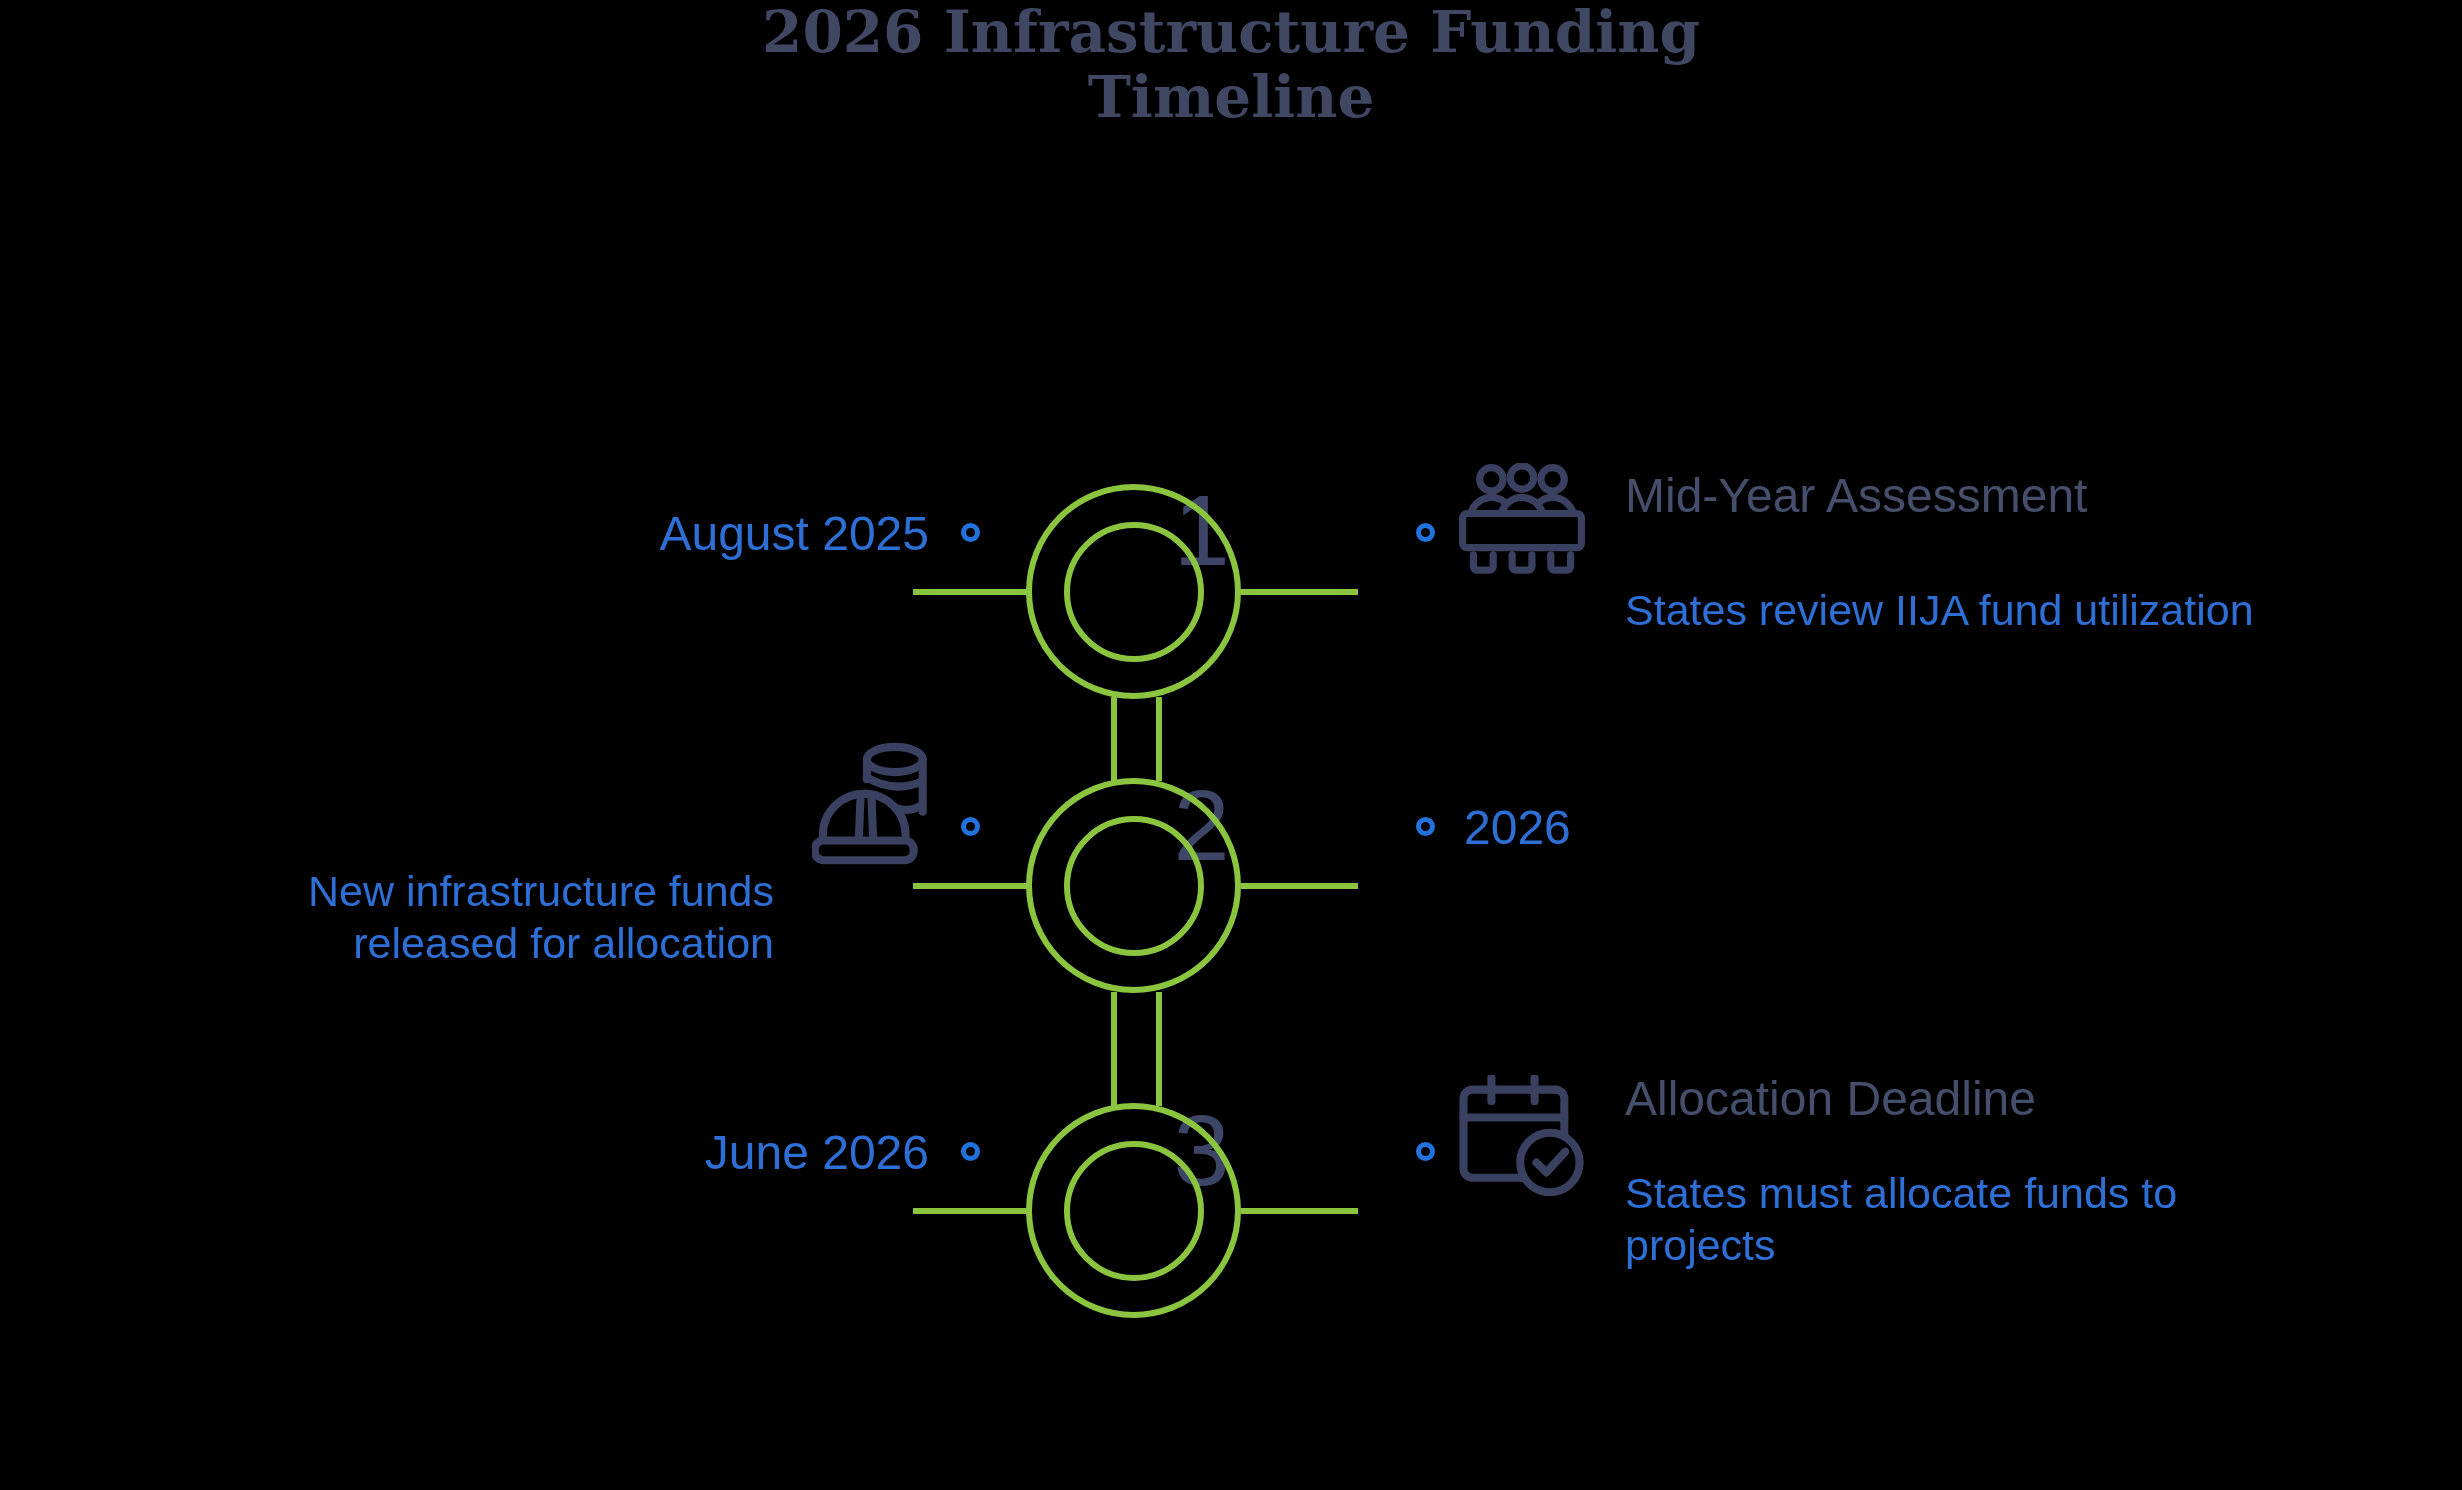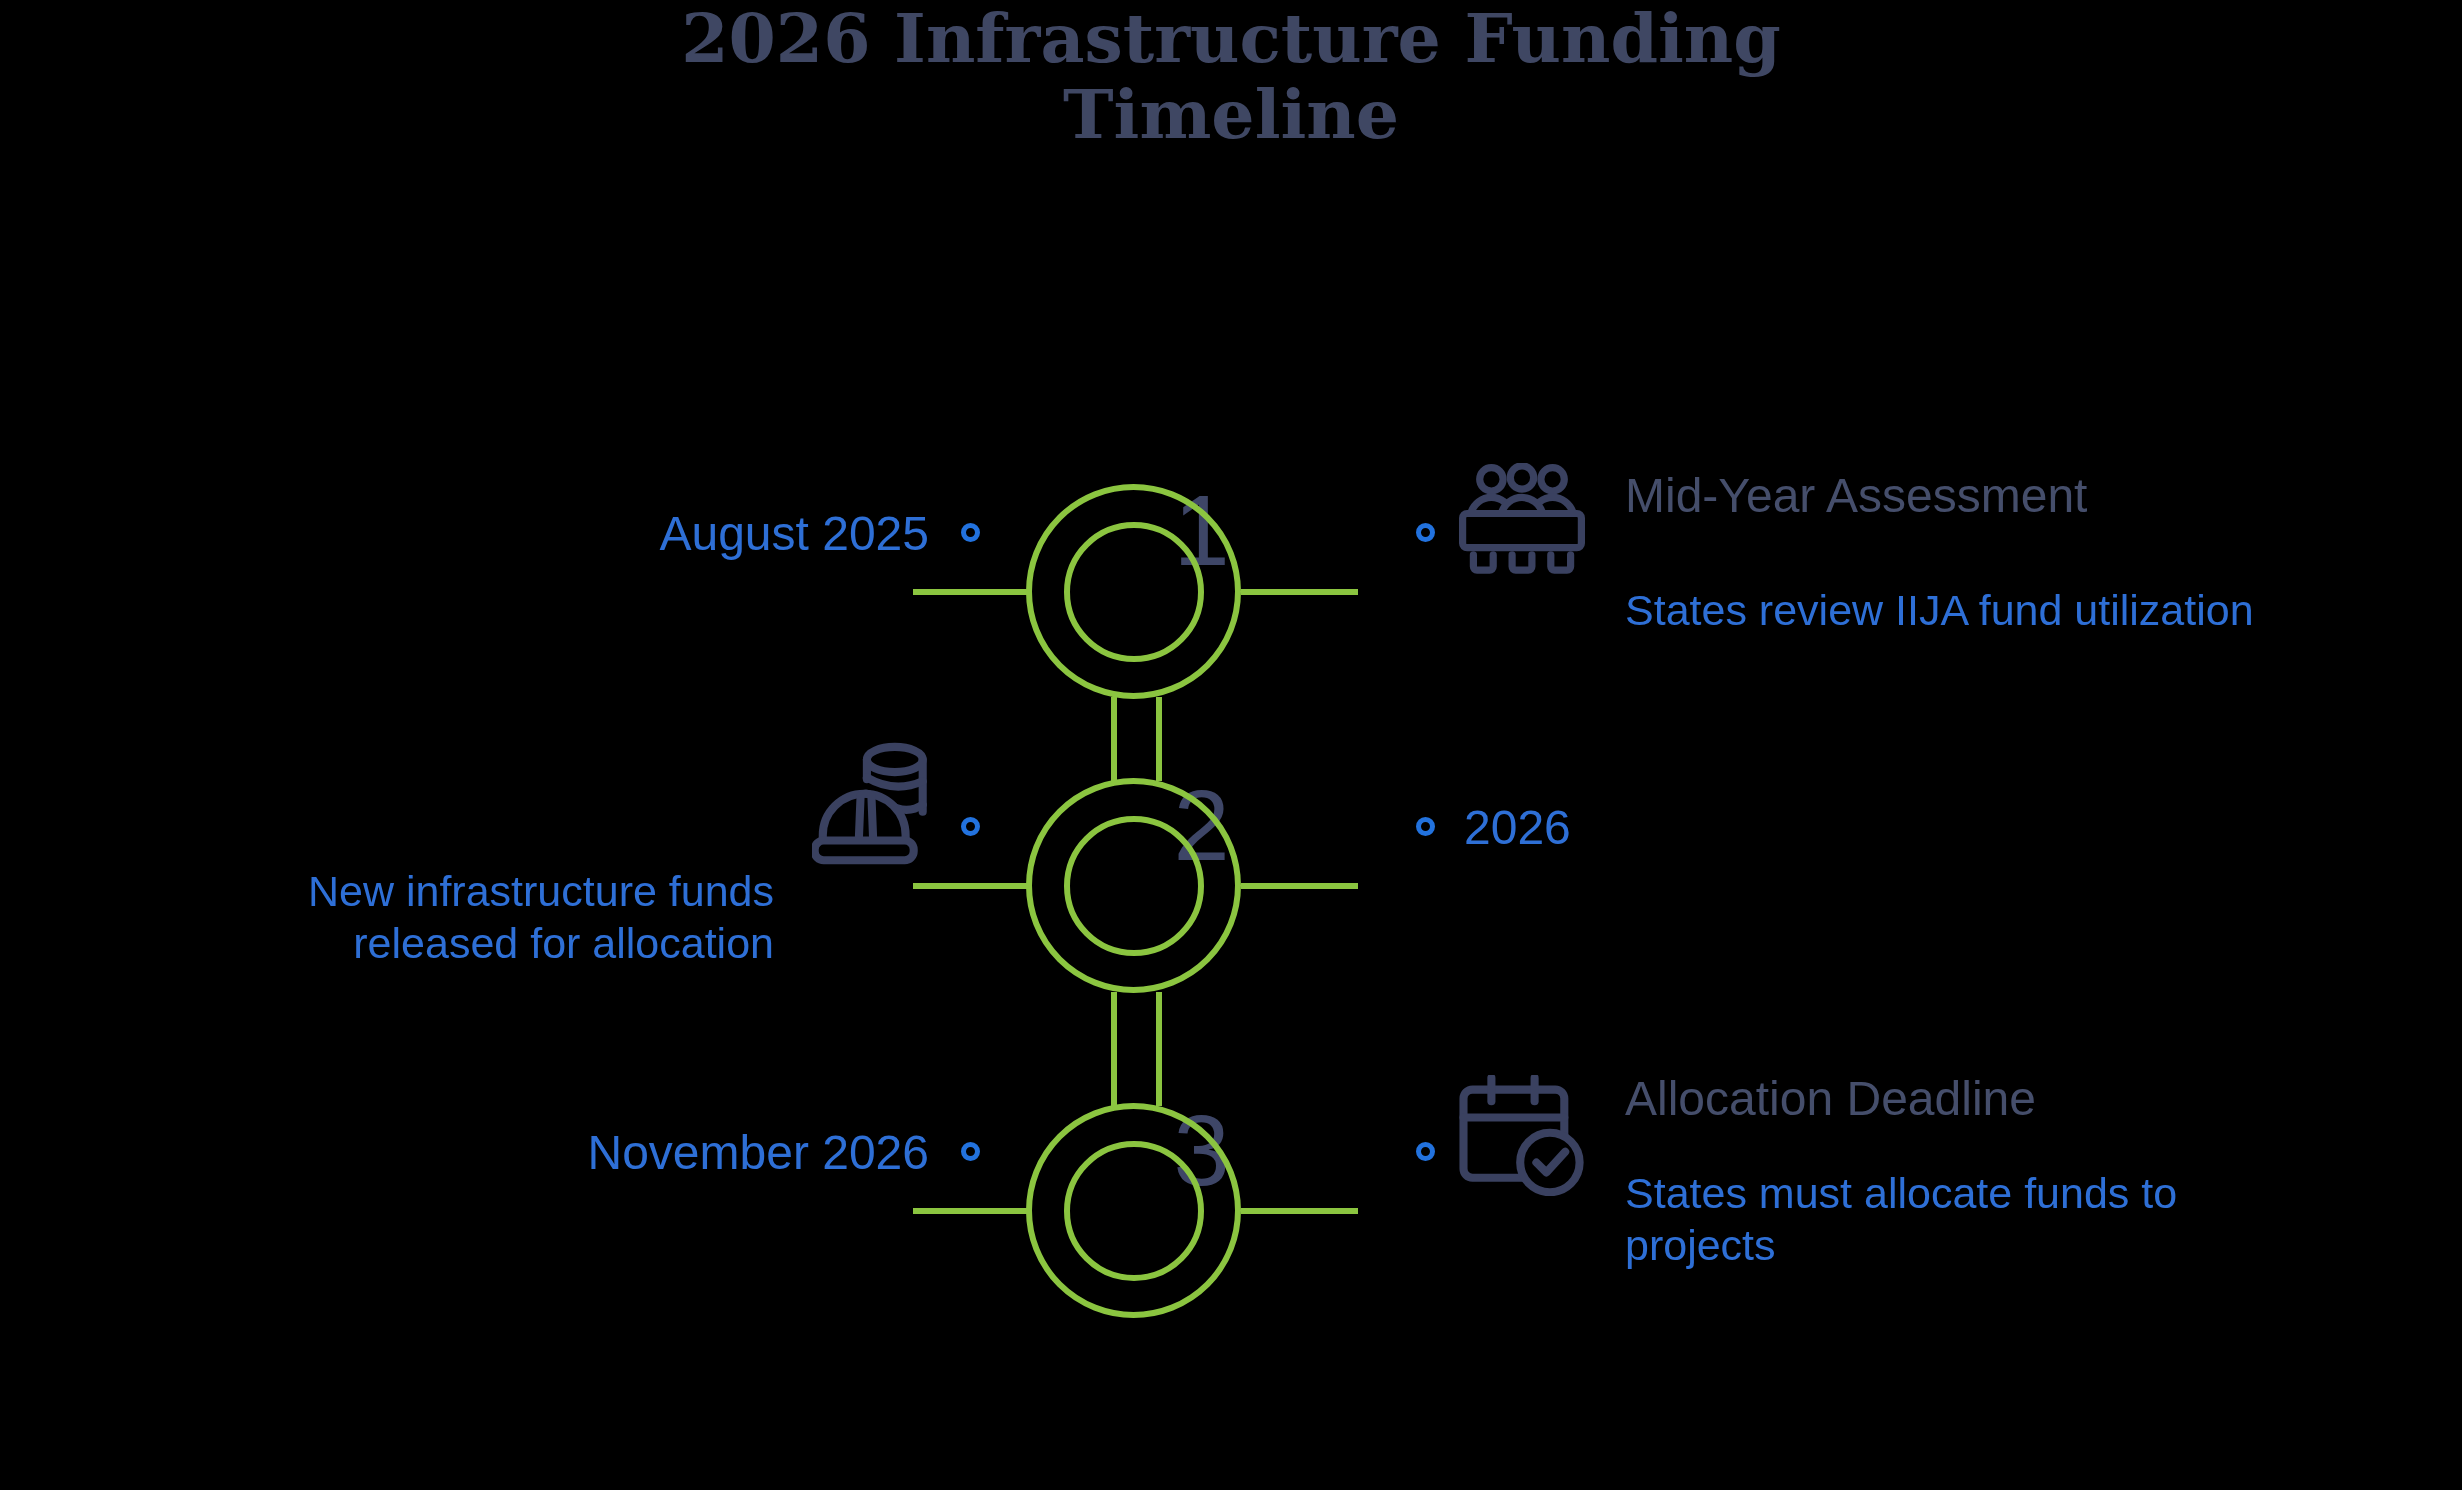--- a/index.html
+++ b/index.html
@@ -17,21 +17,21 @@
   body{
     width:2462px;height:1490px;position:relative;overflow:hidden;
     font-family:"Liberation Sans","DejaVu Sans",sans-serif;
   }
   .canvas{position:absolute;inset:0;}
 
   
   .title{
     position:absolute;left:0;top:136;width:2462px;text-align:center;
     font-family:"DejaVu Serif","Liberation Serif",serif;
-    font-weight:700;font-size:68px;line-height:1.12;color:var(--title-slate);
+    font-weight:700;font-size:58px;line-height:1.12;color:var(--title-slate);
   }
 
   
   .ring-outer{position:absolute;width:203px;height:203px;border:6.3px solid var(--green);border-radius:50%;}
   .ring-inner{position:absolute;width:128px;height:128px;border:6.3px solid var(--green);border-radius:50%;}
   .h-line{position:absolute;height:6.3px;background:var(--green);}
   .v-line{position:absolute;width:6.3px;background:var(--green);}
   .step-number{
     position:absolute;width:63px;height:117px;line-height:117px;text-align:center;
     font-size:101px;font-weight:400;color:var(--digit-slate);
@@ -111,21 +111,21 @@
   </span>
   <div class="marker" style="left:961px;top:817px;"></div>
   <div class="h-line" style="left:913px;top:883px;width:115px;"></div>
   <div class="step-number" style="left:1170px;top:767px;">2</div>
   <div class="ring-outer" style="left:1026px;top:778px;"></div>
   <div class="ring-inner" style="left:1064px;top:816px;"></div>
   <div class="h-line" style="left:1241px;top:883px;width:117px;"></div>
   <div class="marker" style="left:1416px;top:817px;"></div>
   <div class="date-label" style="left:1464px;top:827px;">2026</div>
 
-  <div class="date-label" style="right:1533px;top:1152px;">November 2026</div>
+  <div class="date-label" style="right:1533px;top:1152px;">June 2026</div>
   <div class="marker" style="left:961px;top:1142px;"></div>
   <div class="h-line" style="left:913px;top:1208px;width:115px;"></div>
   <div class="step-number" style="left:1170px;top:1092px;">3</div>
   <div class="ring-outer" style="left:1026px;top:1103px;"></div>
   <div class="ring-inner" style="left:1064px;top:1141px;"></div>
   <div class="h-line" style="left:1241px;top:1208px;width:117px;"></div>
   <div class="marker" style="left:1416px;top:1142px;"></div>
 
   <span class="icon" style="left:1459px;top:1075px;">
     <svg width="126" height="121" viewBox="0 0 140 134" fill="none" stroke="currentColor" stroke-width="9" stroke-linecap="round" stroke-linejoin="round">

